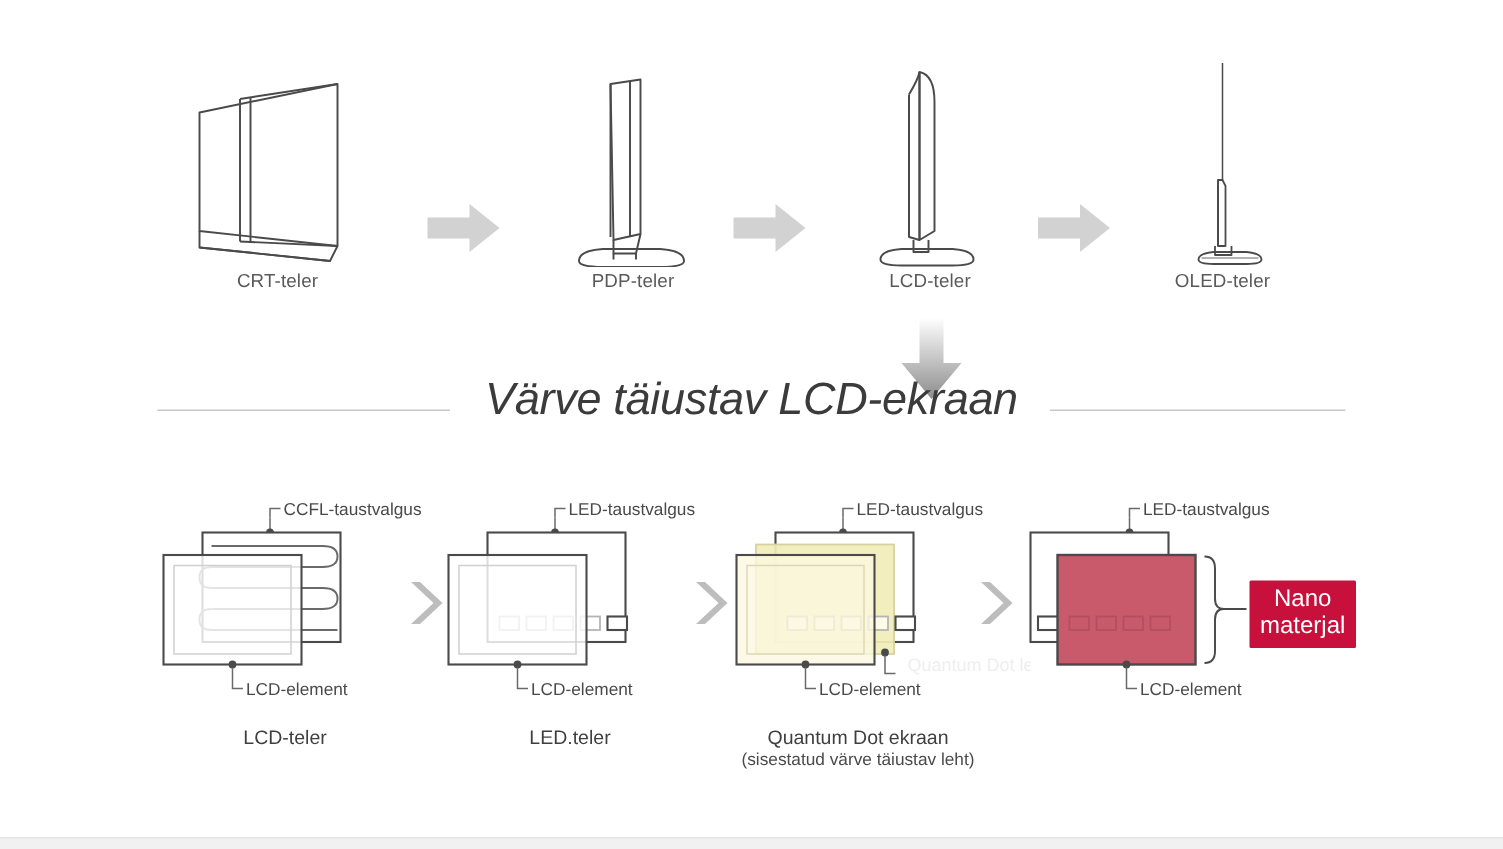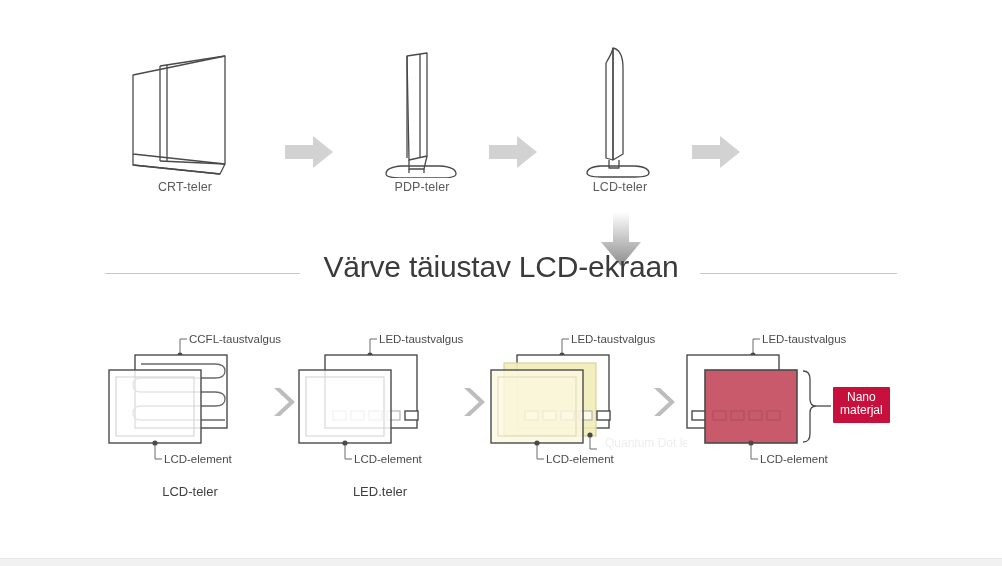--- a/index.html
+++ b/index.html
@@ -85,20 +85,21 @@
   .main-title {
     position: absolute;
     left: 0;
     top: 10px;
     width: 1002px;
     text-align: center;
     font-size: 30px;
     font-weight: 400;
     color: #3b3b3b;
     letter-spacing: -0.2px;
+    font-style: italic;
   }
 
   
   .bottom-row {
     position: absolute;
     left: 0;
     top: 325px;
     width: 1002px;
     height: 210px;
     margin-left: 15px;
@@ -134,21 +135,21 @@
   }
   .ghost-text {
     font-size: 12px;
     fill: #eeeeee;
     font-family: "Liberation Sans", sans-serif;
   }
   .nano-badge {
     position: absolute;
     background: #c8103c;
     color: #ffffff;
-    font-size: 12px;
+    font-size: 16px;
     line-height: 1.12;
     text-align: center;
     padding: 4px 7px 5px 7px;
     border-radius: 1px;
   }
 </style>
 </head>
 <body>
 
 <div class="stage">
@@ -216,20 +217,35 @@
       </div>
       <div class="tv-label">LCD-teler</div>
     </div>
 
     <div class="top-arrow" style="left:690px;">
       <svg width="52" height="38" viewBox="0 0 52 38">
         <path d="M2 12 L30 12 L30 3 L50 19 L30 35 L30 26 L2 26 Z" fill="#d2d2d2"></path>
       </svg>
     </div>
 
+    <div class="tv-cell" style="left:715px; top:0;">
+      <div class="tv-art">
+        <svg width="120" height="150" viewBox="0 0 120 150">
+          <g fill="none" stroke="#4a4a4a" stroke-width="1.2" stroke-linejoin="round">
+            <path d="M60 14 L60 92" stroke-width="1"></path>
+            <path d="M57 92 L60 92 L62 96 L62 136 L57 136 Z"></path>
+            <path d="M57 92 L57 136"></path>
+            <path d="M55 136 L55 142 L66 142 L66 136"></path>
+            <path d="M44 145 Q44 141 54 140 L76 140 Q86 141 86 145 Q86 148 76 148 L54 148 Q44 148 44 145 Z"></path>
+            <path d="M46 144 L84 144" stroke="#9a9a9a" stroke-width="1"></path>
+          </g>
+        </svg>
+      </div>
+      <div class="tv-label">OLED-teler</div>
+    </div>
   </div>
 
   <div class="title-band">
     <div class="down-arrow">
       <svg width="42" height="56" viewBox="0 0 42 56">
         <defs>
           <linearGradient id="dgrad" x1="0" y1="0" x2="0" y2="1">
             <stop offset="0%" stop-color="#ffffff"></stop>
             <stop offset="100%" stop-color="#8c8c8c"></stop>
           </linearGradient>
@@ -358,20 +374,24 @@
             <path d="M80 120 L80 134 L87 134"></path>
           </g>
           <text class="callout-text" x="89" y="138">LCD-element</text>
 
           <circle cx="133" cy="110" r="2.6" fill="#4a4a4a"></circle>
           <g stroke="#6a6a6a" stroke-width="1" fill="none">
             <path d="M133 112 L133 124 L140 124"></path>
           </g>
         </svg>
       </div>
+      <div class="panel-caption" style="margin-top:14px;">
+        <span>Quantum Dot ekraan</span>
+        <span class="sub">(sisestatud värve täiustav leht)</span>
+      </div>
     </div>
 
     <div class="chev" style="left:633px;">
       <svg width="30" height="34" viewBox="0 0 30 34">
         <path d="M6 3 L21 17 L6 31 L12 31 L27 17 L12 3 Z" fill="#bdbdbd"></path>
       </svg>
     </div>
 
     <div class="panel-cell" style="left:650px; top:0; width:300px;">
       <div class="panel-art">

